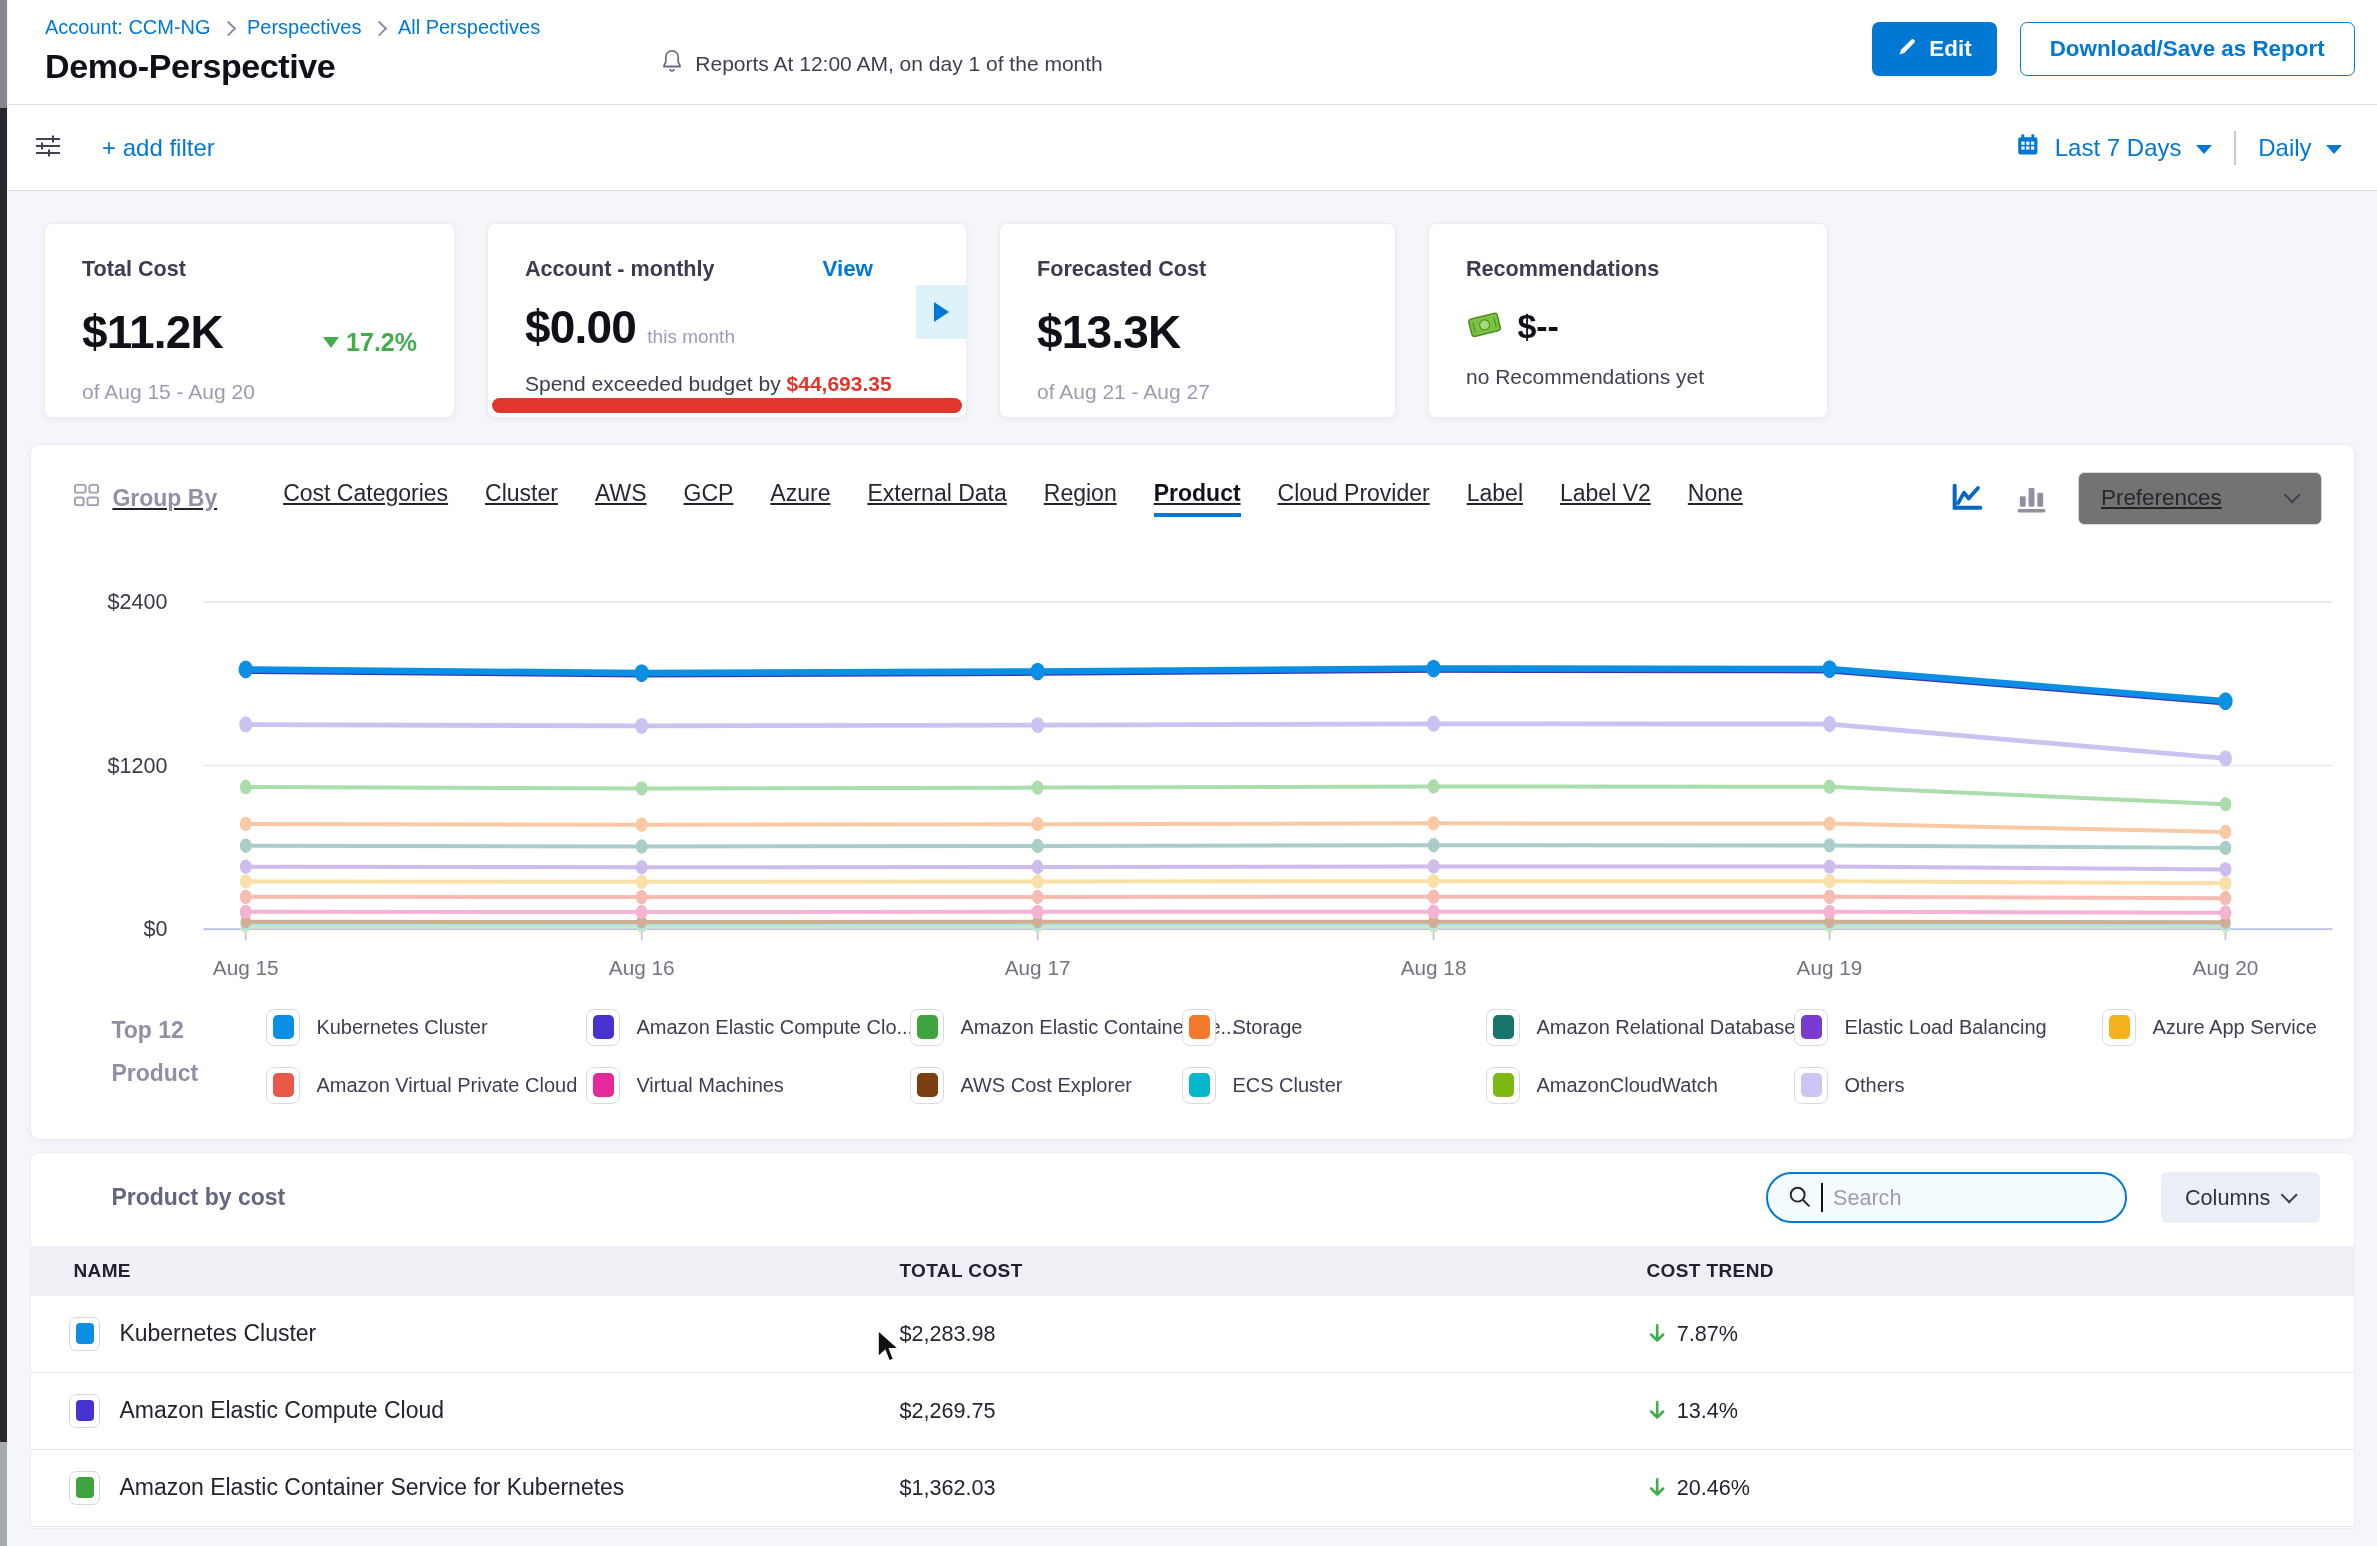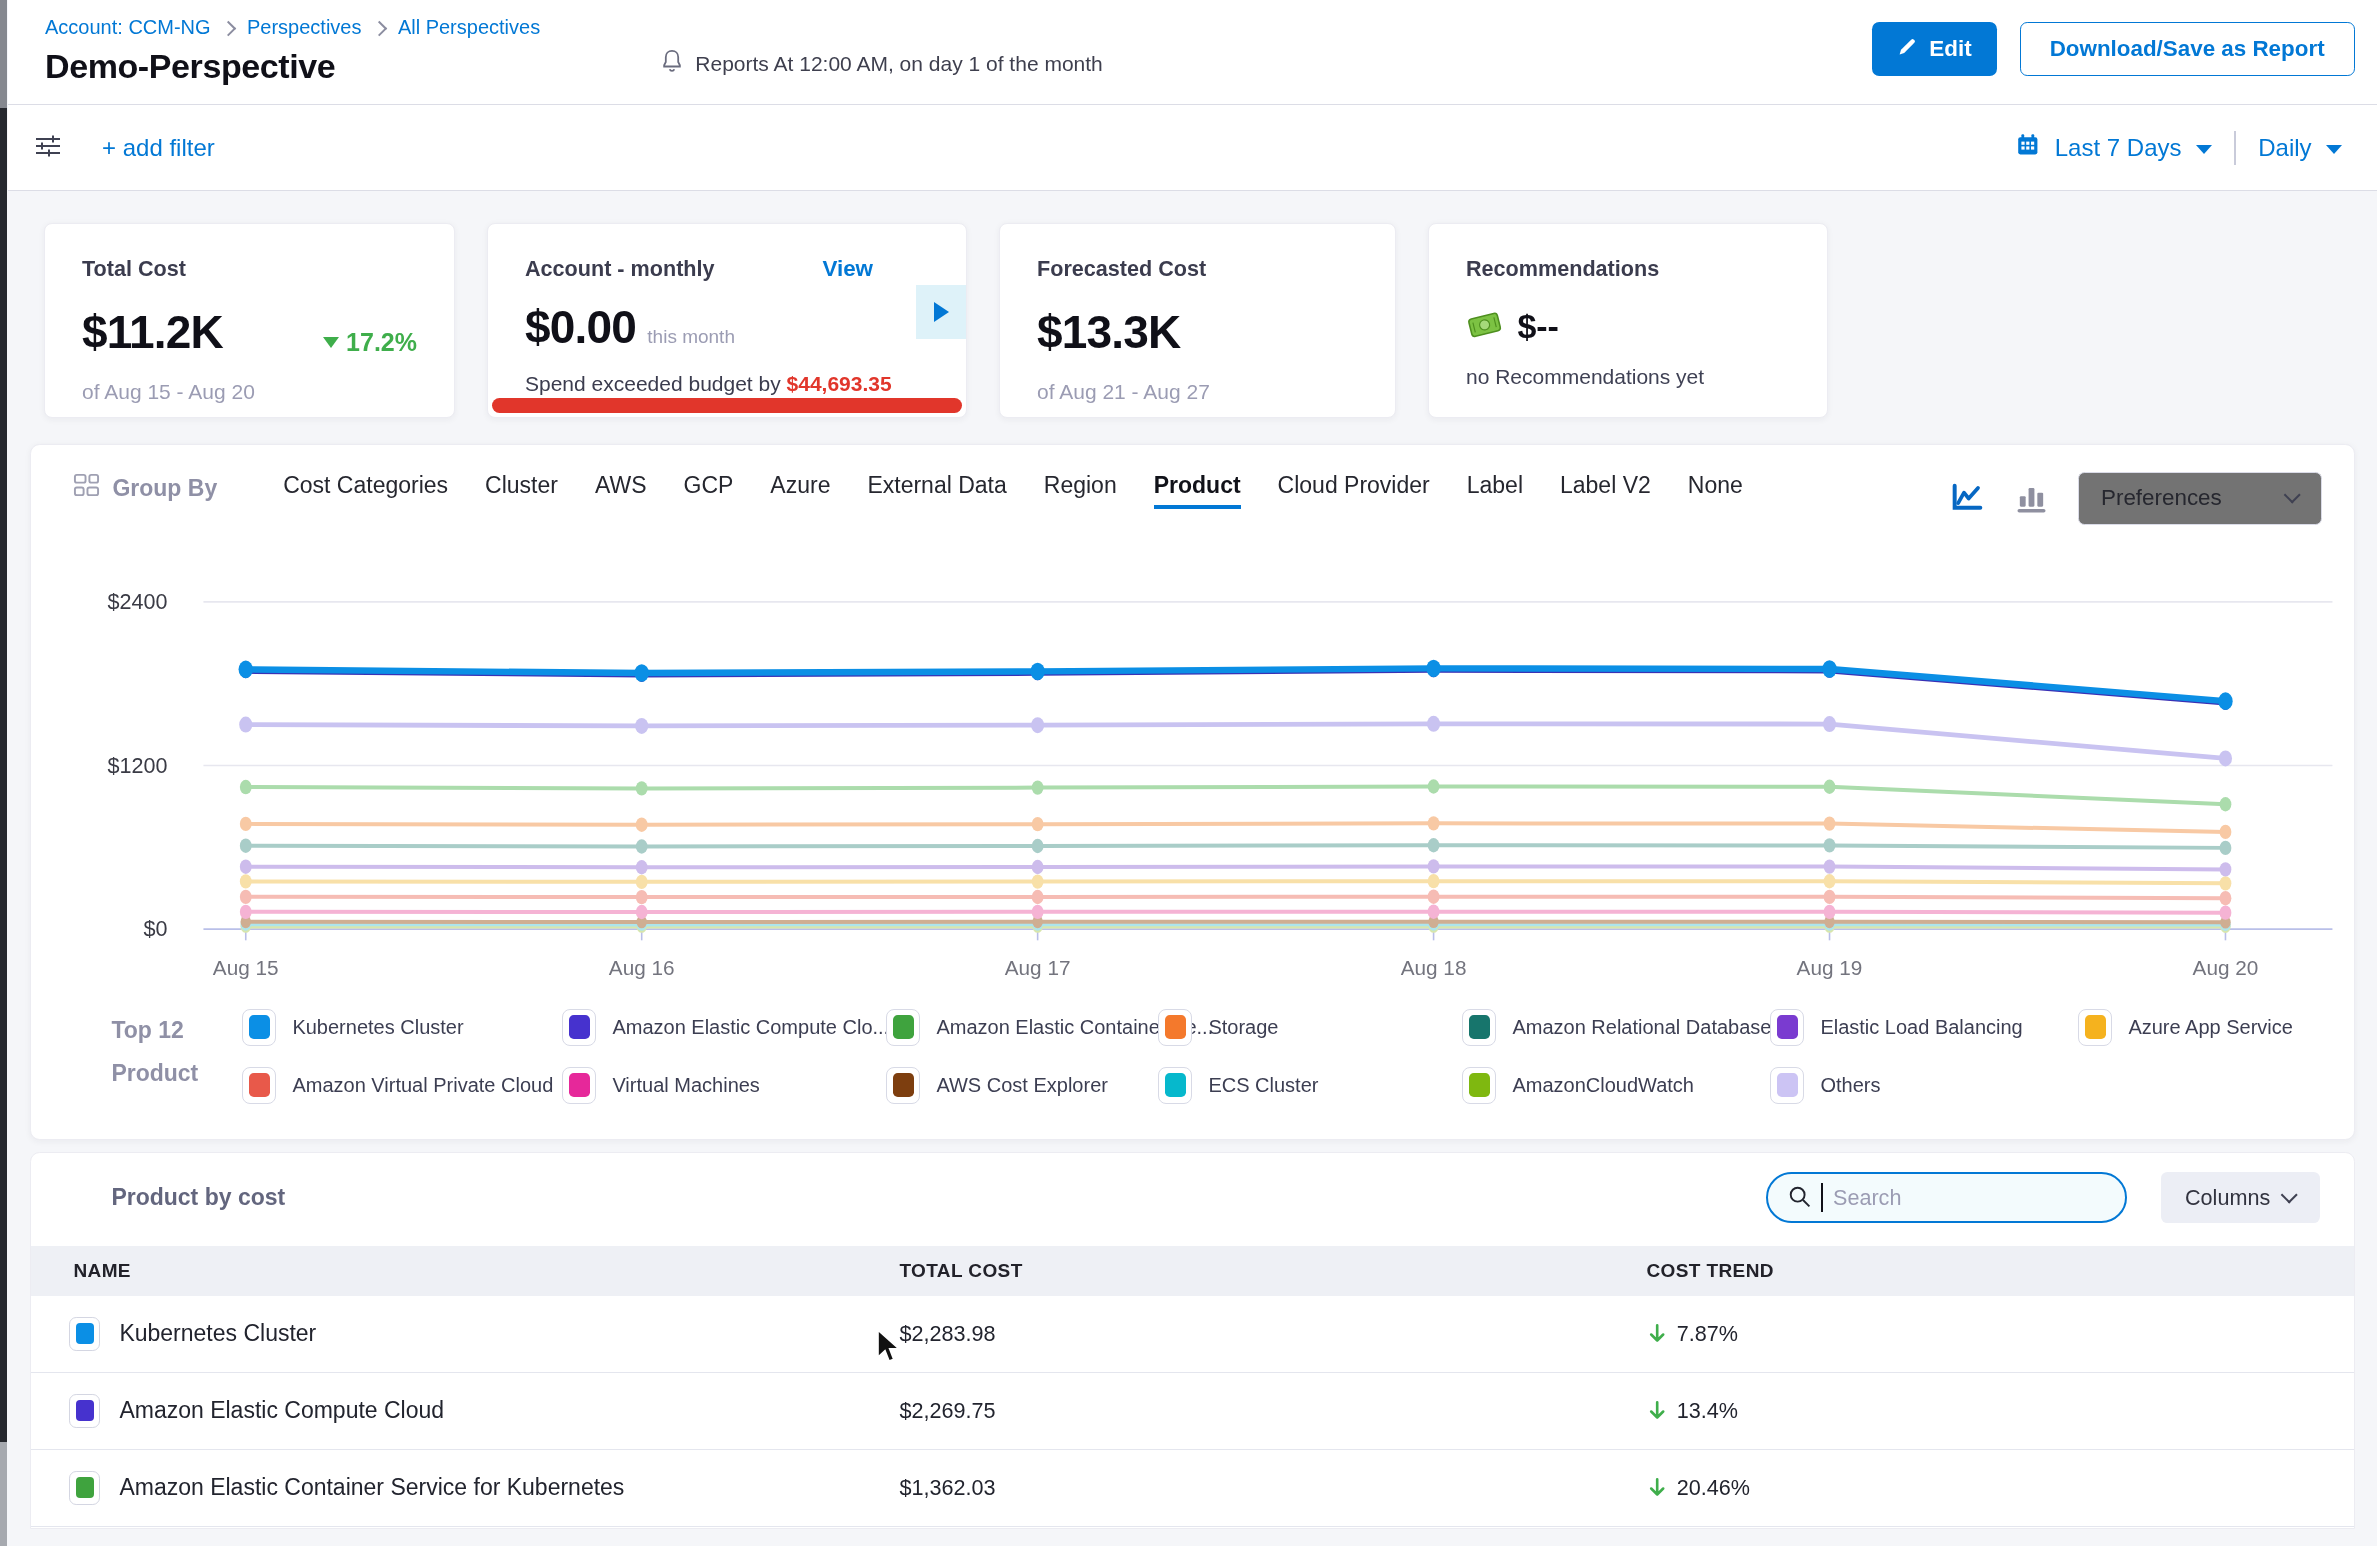--- a/index.html
+++ b/index.html
@@ -49,33 +49,33 @@
   .exceed-amt{color:#e1362b;font-weight:700;}
   .redbar{position:absolute;left:4px;right:4px;bottom:4px;height:15px;background:#e1362b;border-radius:8px;}
   .side-tab{position:absolute;right:0;top:61px;width:50px;height:54px;background:#def2f9;display:flex;align-items:center;justify-content:center;cursor:pointer;}
   .tri-right{width:0;height:0;border-top:10.4px solid transparent;border-bottom:10.4px solid transparent;border-left:15px solid #0278d5;}
   .rec-row{display:flex;align-items:center;gap:14.4px;margin-top:24px;}
   .rec-val{font-size:34px;font-weight:700;color:#101018;}
   .rec-note{margin-top:19px;font-size:21px;color:#3f4154;}
 
   
   .panel{background:#fff;border:0.8px solid #ececf2;border-radius:9.6px;margin:0 22.4px 12.8px 22.4px;box-shadow:0 1.6px 6.4px rgba(40,41,61,.05);}
-  .gb-row{display:flex;align-items:flex-start;padding:27px 32px 12.8px 42px;}
+  .gb-row{display:flex;align-items:center;padding:27px 32px 12.8px 42px;text-decoration:underline;}
   .gb-label{display:flex;gap:12px;align-items:center;color:#8f90a6;font-size:23px;font-weight:600;}
   .tabs{display:flex;gap:37px;margin-left:66px;align-items:flex-start;}
   .tab{font-size:23px;color:#26272f;font-weight:500;padding-bottom:6.4px;border-bottom:4.8px solid transparent;cursor:pointer;white-space:nowrap;}
   .tab.active{font-weight:700;color:#111219;border-bottom-color:#0278d5;}
   .gb-icons{margin-left:auto;display:flex;gap:29px;align-items:center;}
   .chart-toggle{cursor:pointer;display:flex;}
   .prefs{display:flex;align-items:center;justify-content:space-between;width:244px;height:53px;background:#737373;
          border:1.6px solid #dadbe7;border-radius:6.4px;padding:0 22.4px;font-size:22.4px;color:#26272f;cursor:pointer;box-sizing:border-box;}
   .chev{width:10.4px;height:10.4px;border-right:2.4px solid #3f4152;border-bottom:2.4px solid #3f4152;transform:rotate(45deg);margin-top:-5.6px;}
 
   
-  .legend{display:flex;padding:4.8px 32px 35px 42px;}
+  .legend{display:flex;padding:4.8px 32px 35px 42px;gap:24px;}
   .lg-title{width:169px;font-size:23px;font-weight:700;color:#8f90a6;line-height:1.9;padding-left:38px;box-sizing:border-box;}
   .lg-grid{flex:1;display:grid;grid-template-columns:320px 324px 272px 304px 308px 308px 1fr;row-gap:21px;align-items:center;}
   .lg-item{display:flex;align-items:center;gap:16px;font-size:20px;color:#3c3e52;white-space:nowrap;}
   .swatch{width:32px;height:35px;border:1.6px solid #d8dae6;border-radius:8px;background:#fff;display:flex;align-items:center;justify-content:center;flex:0 0 auto;}
   .swatch i{display:block;width:21px;height:24px;border-radius:4.8px;}
 
   
   .panel2{background:#fff;border:0.8px solid #ececf2;border-radius:9.6px 9.6px 0 0;margin:0 22.4px;min-height:375px;}
   .pt-row{display:flex;align-items:center;padding:19px 34px 22.4px 42px;}
   .pt-title{font-size:23px;font-weight:600;color:#63667e;padding-left:38px;}

